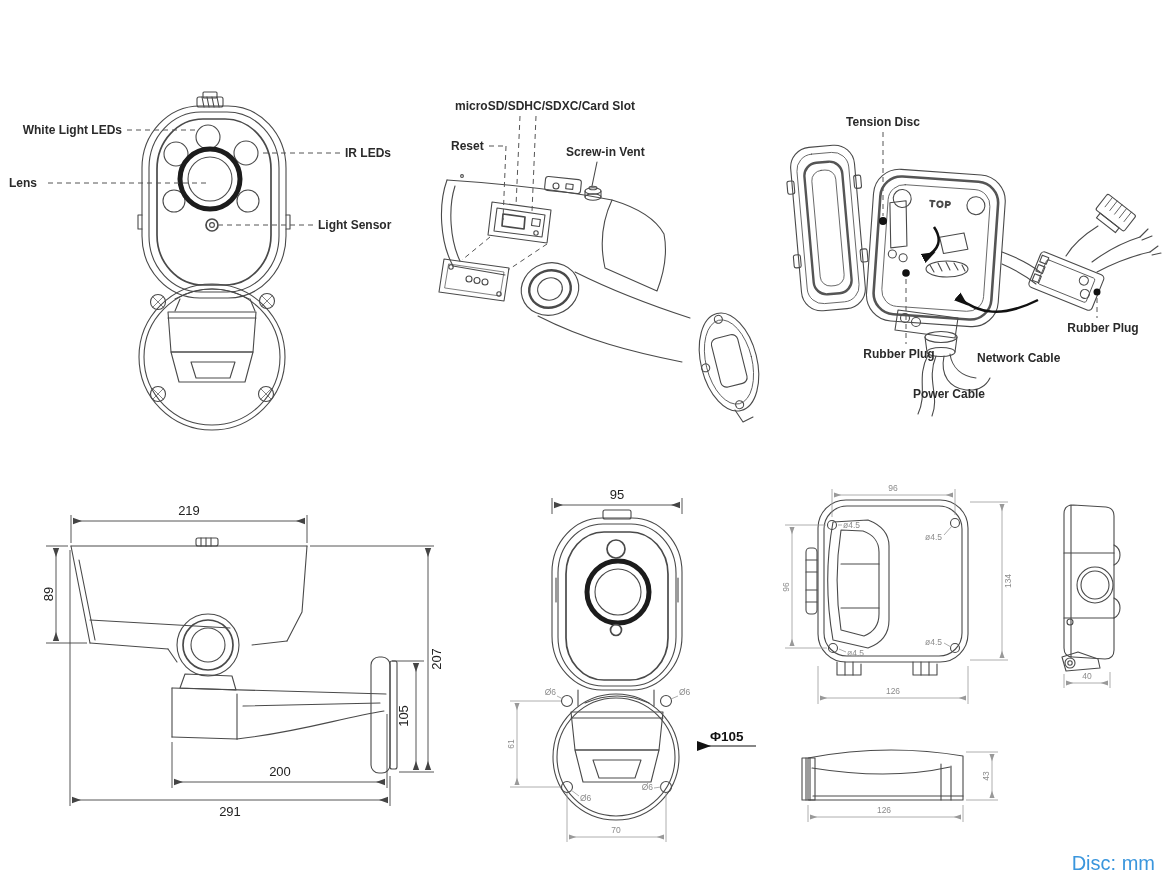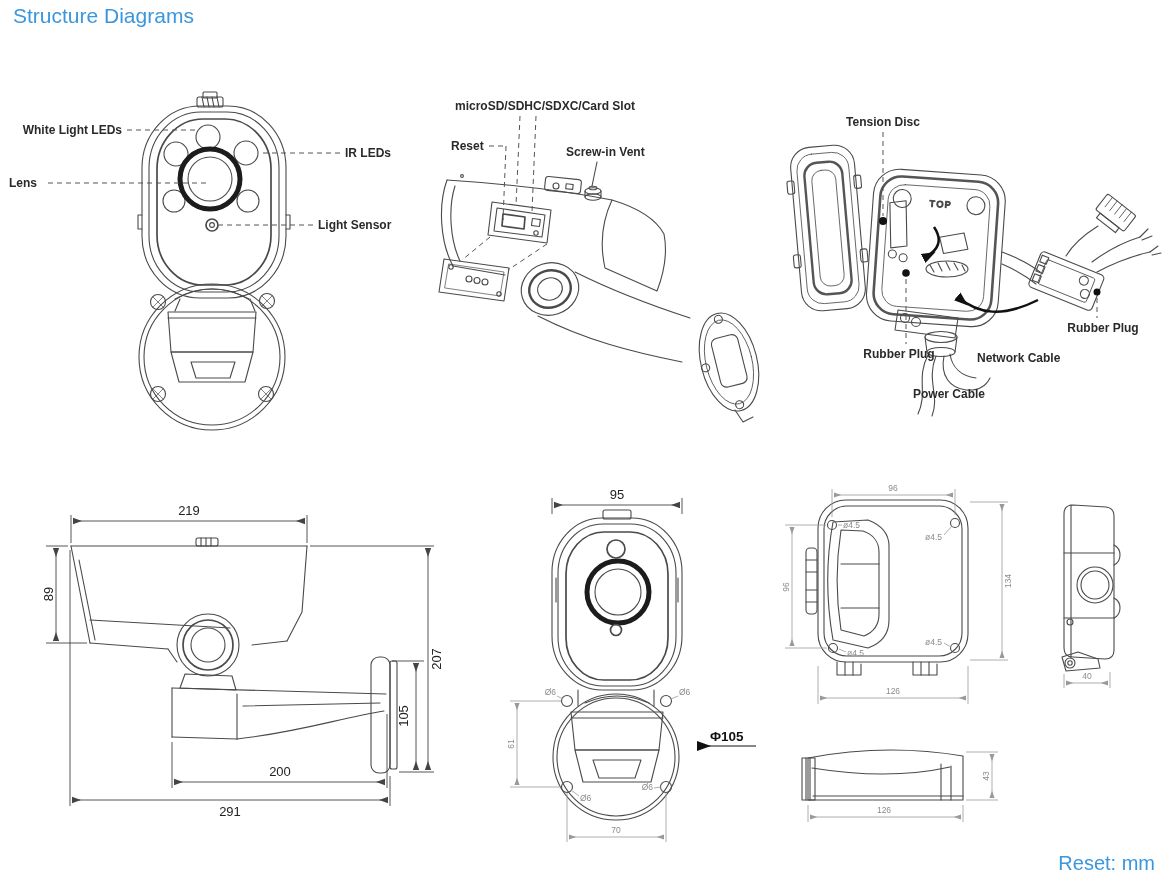--- a/index.html
+++ b/index.html
@@ -19,21 +19,20 @@
   .lbl{font:600 12px "Liberation Sans",sans-serif;fill:#2a2a2a;}
   .dim{font:400 13px "Liberation Sans",sans-serif;fill:#222;}
   .dimsm{font:400 8.5px "Liberation Sans",sans-serif;fill:#8c8c8c;}
   .topmark{font:400 9px "Liberation Sans",sans-serif;fill:#555;letter-spacing:1.5px;}
   .phi{font:600 13.5px "Liberation Sans",sans-serif;fill:#111;}
 </style>
 </head>
 <body>
 
 <div id="canvas">
-  <div class="title">Structure Diagrams</div>
 
   <svg width="1169" height="889" viewBox="0 0 1169 889">
     <defs>
       <pattern id="hatch" width="6" height="6" patternUnits="userSpaceOnUse" patternTransform="rotate(45 0 0)">
         <path d="M0 0H6M0 0V6" stroke="#666" stroke-width="0.8" fill="none"></path>
       </pattern>
       <marker id="da" viewBox="0 0 10 8" markerWidth="11" markerHeight="9" refX="9.5" refY="4" orient="auto-start-reverse">
         <path d="M0.5,4 L9.5,0.8 L9.5,7.2 Z" fill="#444"></path>
       </marker>
       <marker id="ds" viewBox="0 0 10 8" markerWidth="10" markerHeight="8" refX="9.5" refY="4" orient="auto-start-reverse">
@@ -371,14 +370,14 @@
       <path d="M813 796 H963" class="ln" stroke-width="0.7"></path>
       <path d="M808 805 V822 M963 805 V822" class="dimlns"></path>
       <line x1="810" y1="817" x2="961" y2="817" class="dimlns" marker-start="url(#ds)" marker-end="url(#ds)"></line>
       <text class="dimsm" text-anchor="middle" x="884" y="813">126</text>
       <path d="M966 752 H998 M966 800 H998" class="dimlns"></path>
       <line x1="992" y1="754" x2="992" y2="798" class="dimlns" marker-start="url(#ds)" marker-end="url(#ds)"></line>
       <text class="dimsm" text-anchor="middle" y="3" transform="translate(986 776) rotate(-90)">43</text>
     </g>
   </svg>
 
-  <div class="units">Reset: mm</div>
+  <div class="units">Disc: mm</div>
 </div>
 
 </body></html>

